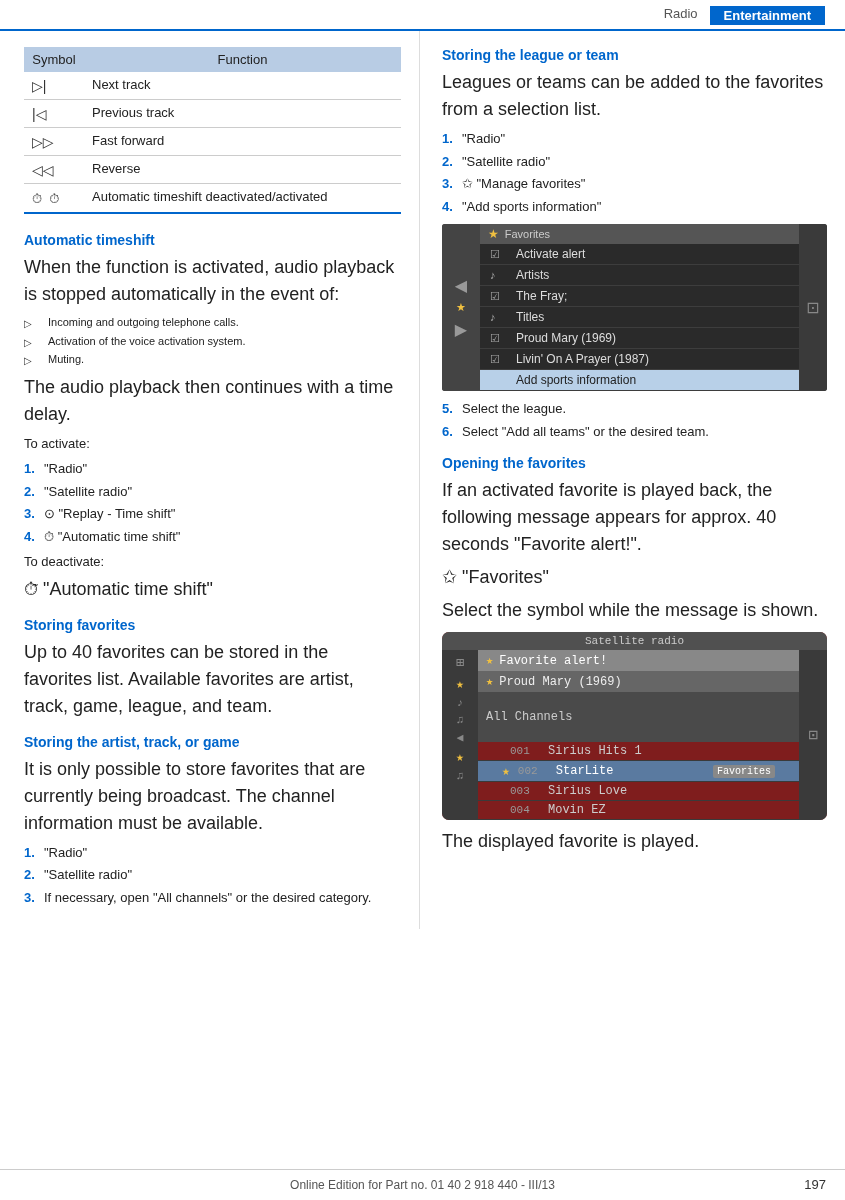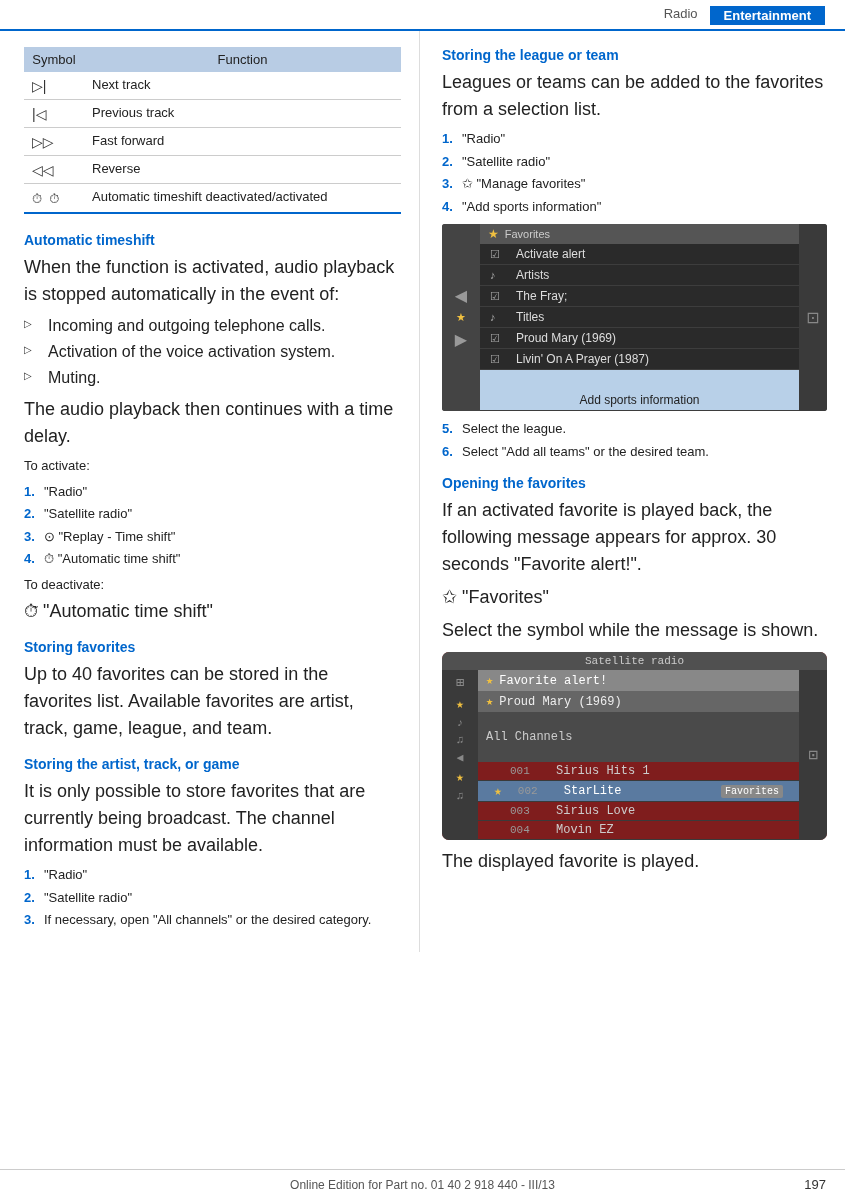--- a/index.html
+++ b/index.html
@@ -106,21 +106,21 @@
     
     .bullet-list {
       margin: 4px 0 6px 0;
       padding: 0;
       list-style: none;
     }
     .bullet-list li {
       padding-left: 24px;
       position: relative;
       margin-bottom: 2px;
-      font-size: 16px;
+      font-size: 11px;
       line-height: 1.5;
     }
     .bullet-list li::before {
       content: '▷';
       position: absolute;
       left: 0;
       font-size: 10px;
       top: 2px;
       color: #333;
     }
@@ -183,21 +183,20 @@
       align-items: center;
       padding: 3px 10px;
       border-bottom: 1px solid #3d3d3d;
       font-size: 12px;
       color: #ddd;
       gap: 8px;
     }
     .screen-row.selected {
       background: #b8d0e8;
       color: #222;
-      flex-direction: column;
     }
     .screen-row .row-icon {
       font-size: 11px;
       color: #aaa;
       width: 18px;
     }
     .screen-side {
       display: flex;
     }
     .screen-left-nav {
@@ -294,25 +293,25 @@
     }
     .sat-channels-header {
       background: #4a4a4a;
       color: #ccc;
       padding: 18px 8px;
       font-size: 12px;
     }
     .sat-channel-row {
       display: flex;
       align-items: center;
-      padding: 2px 16px;
+      padding: 2px 24px;
       font-size: 12px;
       color: #ccc;
       border-bottom: 1px solid #3a3a3a;
-      gap: 16px;
+      gap: 8px;
     }
     .sat-channel-row.active {
       background: #5a7aa0;
       color: #fff;
     }
     .channel-num {
       color: #999;
       width: 30px;
       font-size: 11px;
     }
@@ -454,21 +453,21 @@
         </div>
       </div>
     </div>
 
     <ol class="num-list" style="counter-reset: num-counter 4;">
       <li>Select the league.</li>
       <li>Select "Add all teams" or the desired team.</li>
     </ol>
 
     <div class="section-heading">Opening the favorites</div>
-    <p class="body-text">If an activated favorite is played back, the following message appears for approx. 30 seconds "Favorite alert!".</p>
+    <p class="body-text">If an activated favorite is played back, the following message appears for approx. 40 seconds "Favorite alert!".</p>
     <p class="body-text">✩ "Favorites"</p>
     <p class="body-text">Select the symbol while the message is shown.</p>
 
     <div class="sat-screen">
       <div class="sat-header">Satellite radio</div>
       <div class="sat-body">
         <div class="sat-left">
           <span class="sat-left-icon">⊞</span>
           <span class="sat-left-icon" style="color:#f0c040; font-size:13px;">★</span>
           <span class="sat-left-icon" style="font-size:11px; color:#888;">♪</span>

